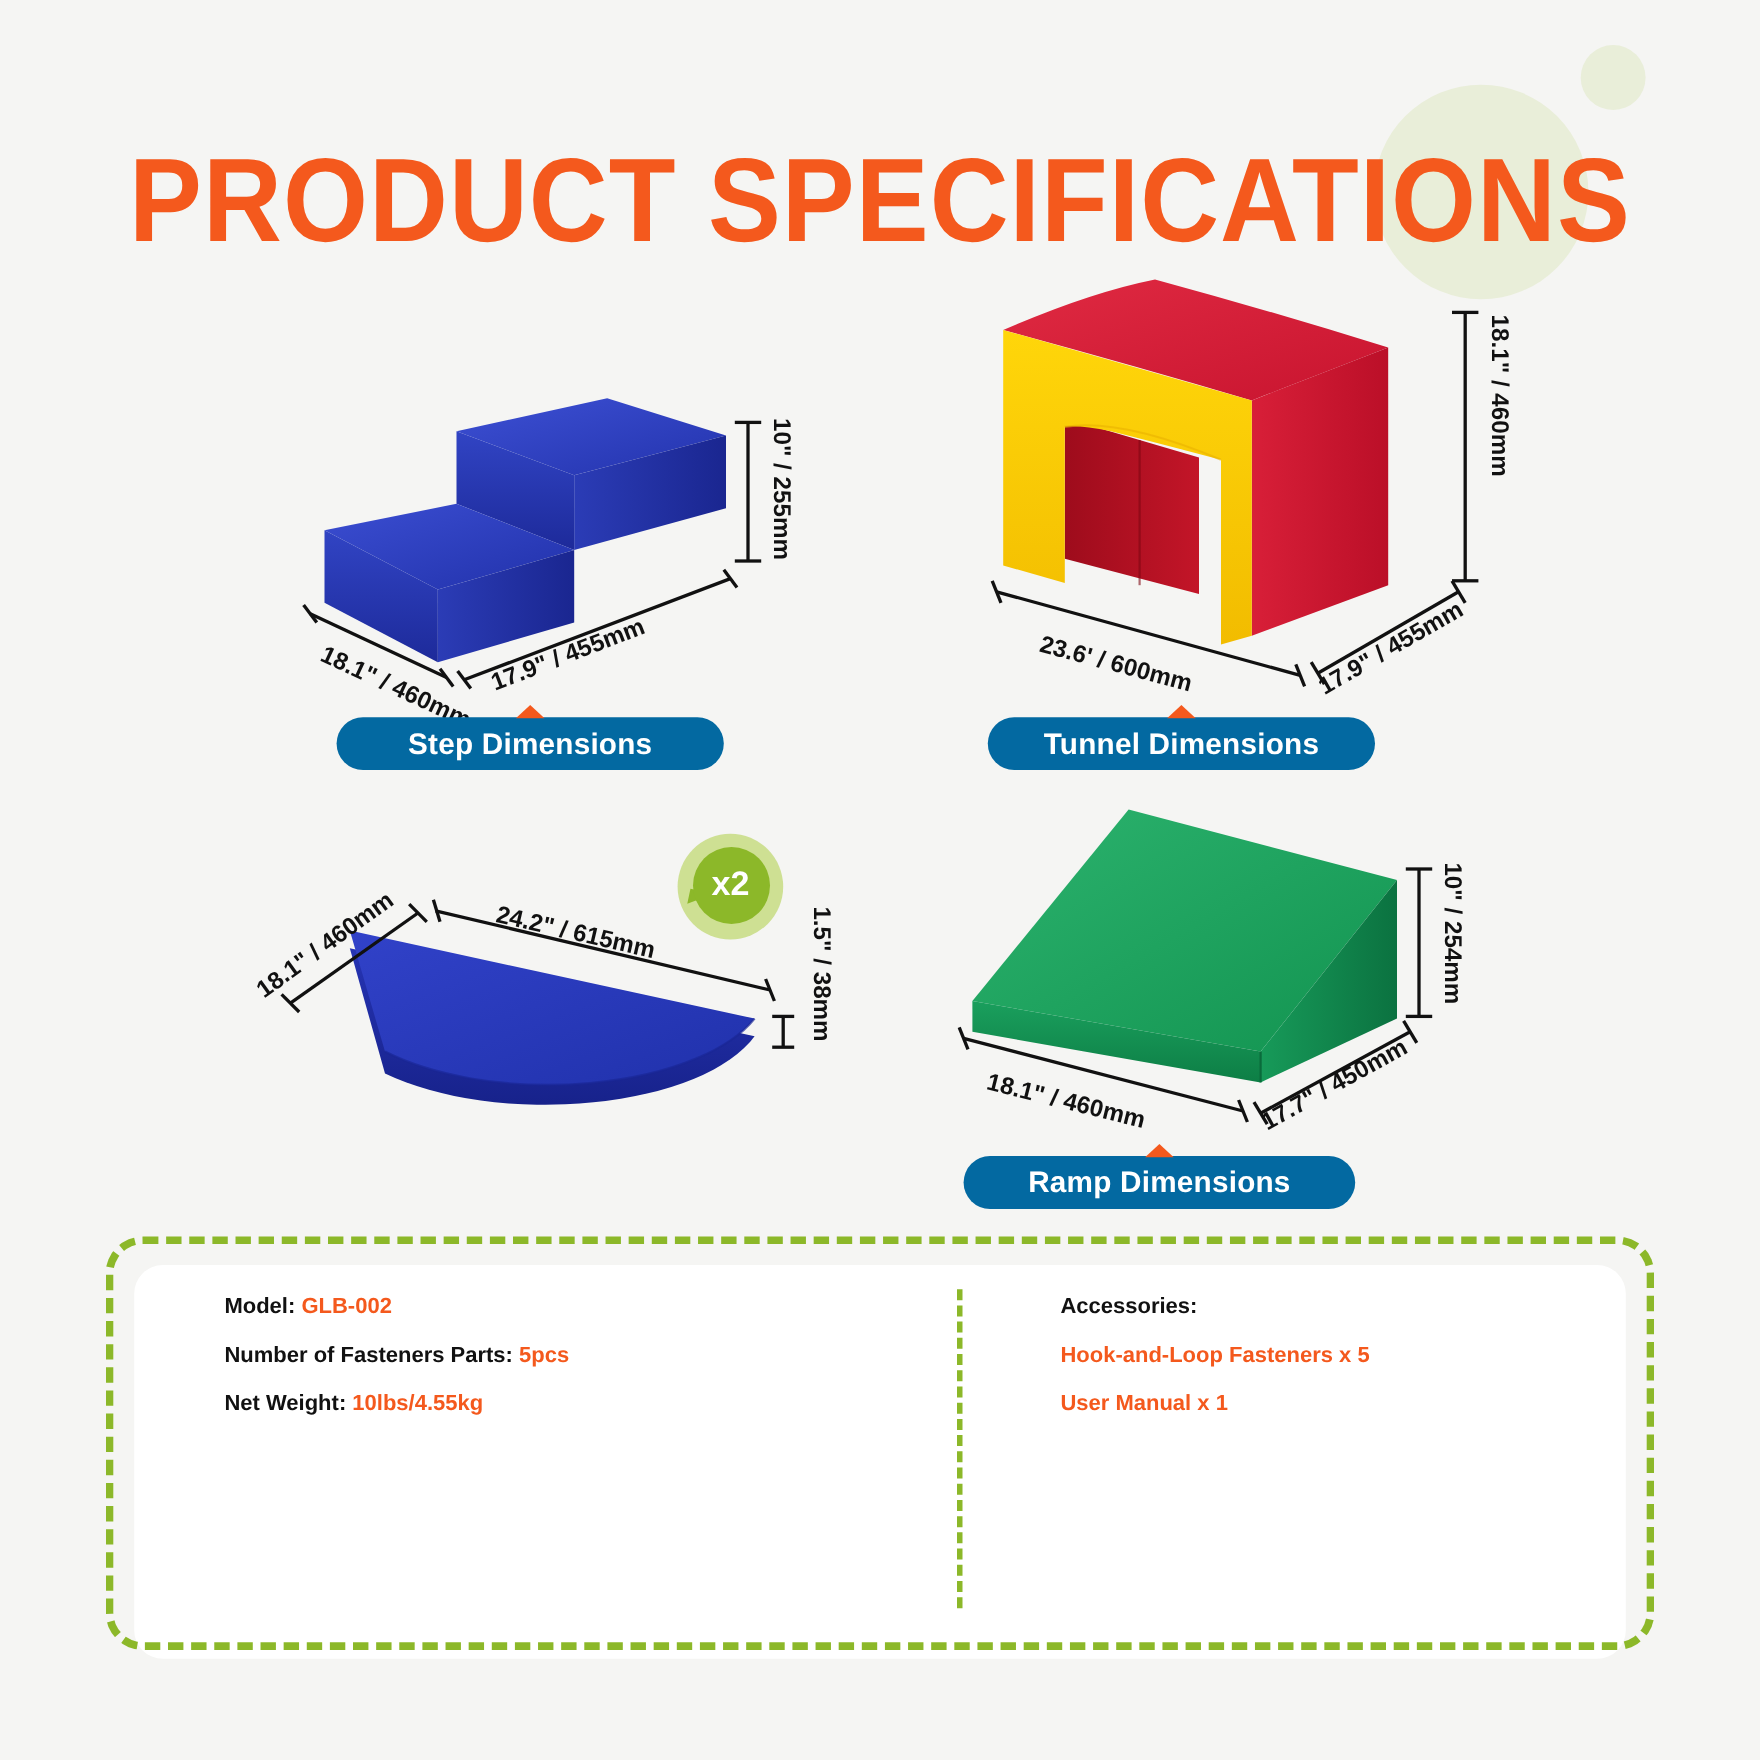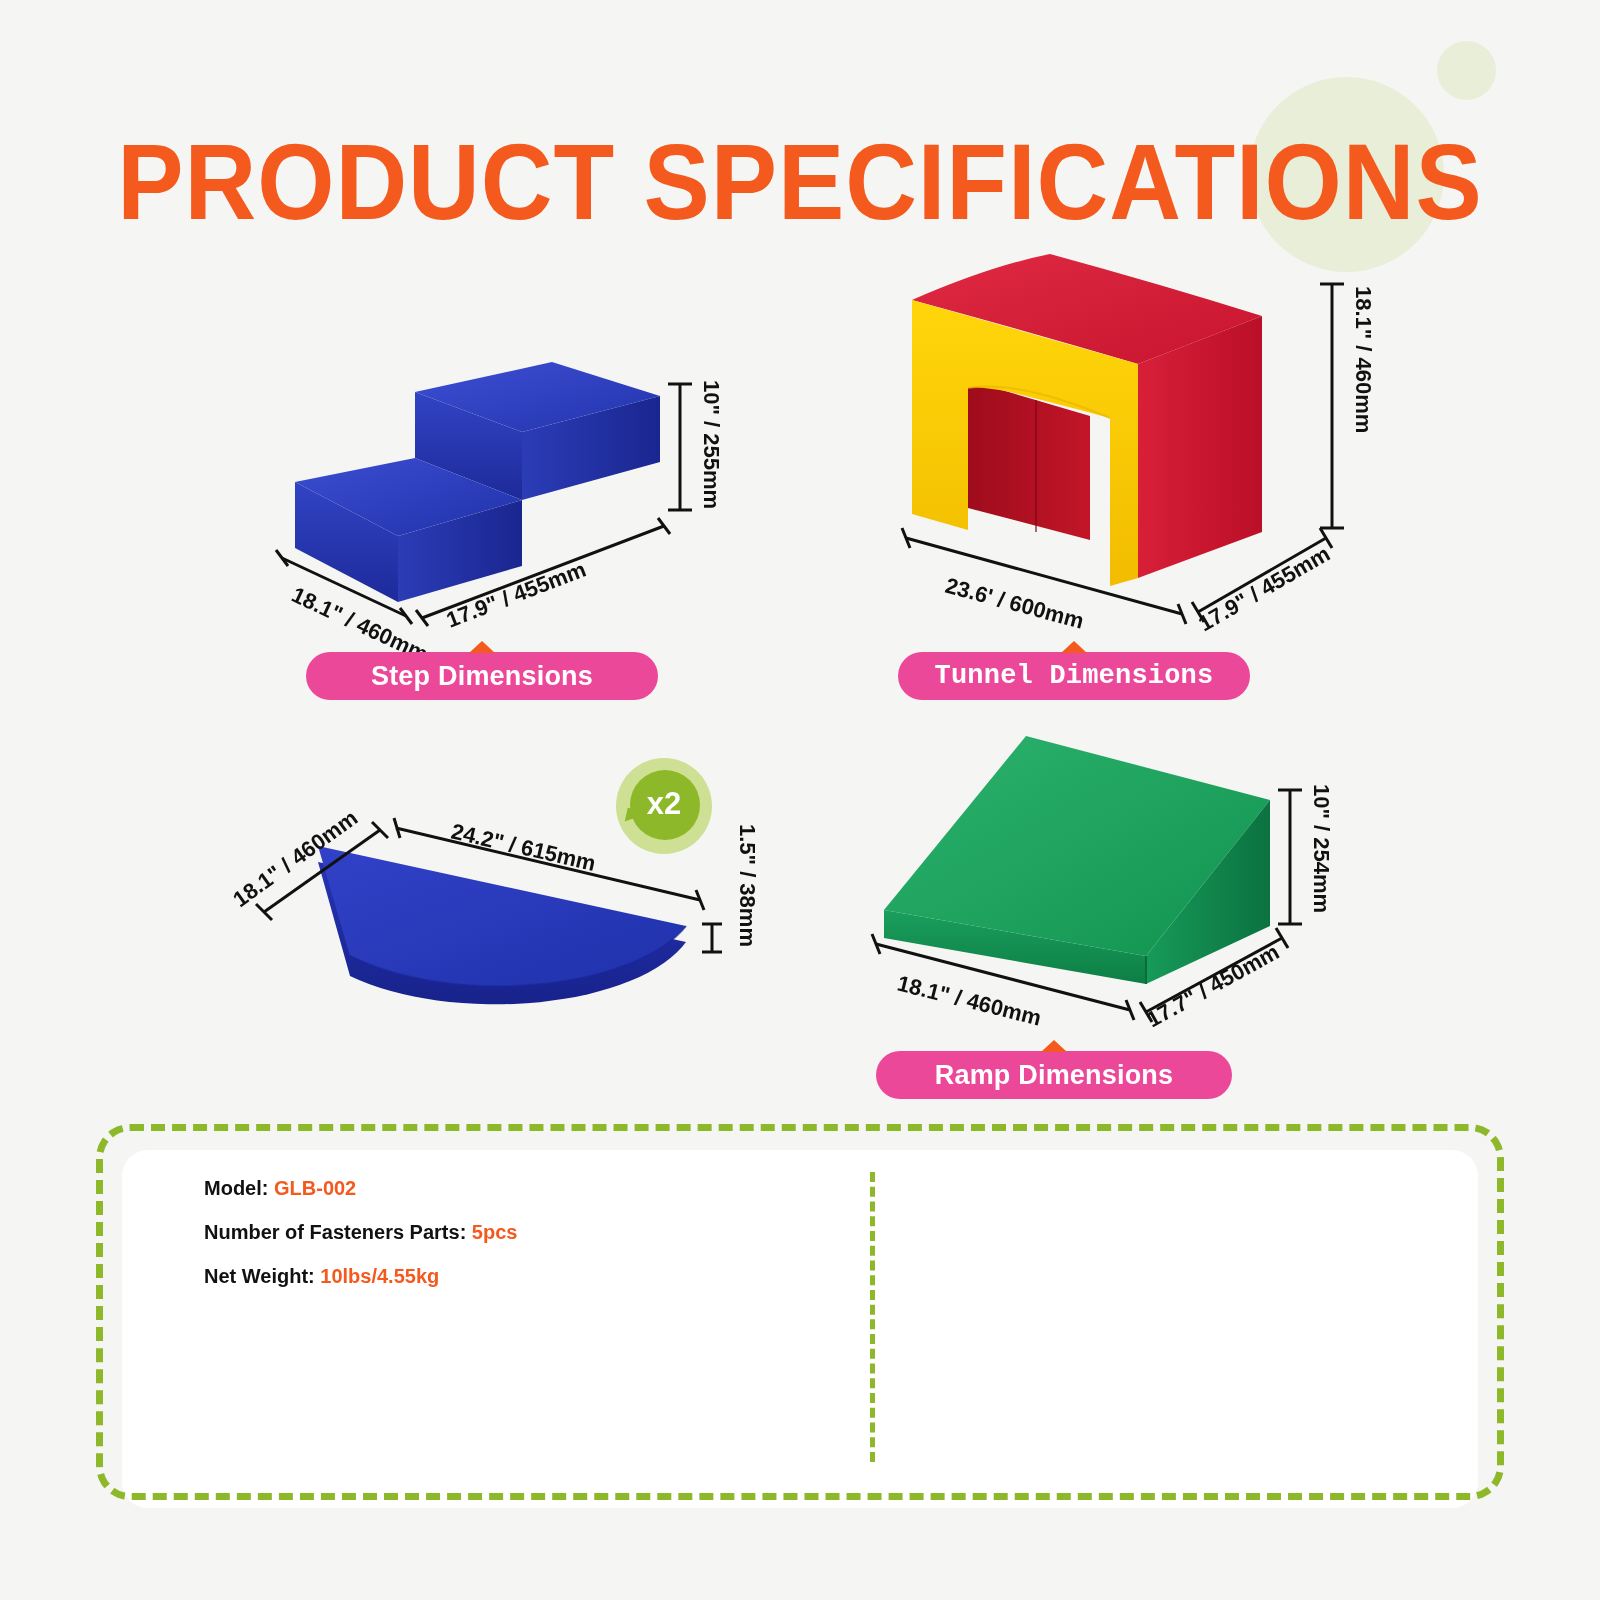--- a/index.html
+++ b/index.html
@@ -40,41 +40,41 @@
     font-weight:bold;
     font-size:22px;
     fill:#111;
     white-space:pre;
   }
 
   
   .pill{
     position:absolute;
     height:48px;
-    background:#ec4899;
+    background:#0369a1;
     border-radius:26px;
     color:#fff;
     font-family:"Liberation Sans Narrow","Liberation Sans",sans-serif;
     font-size:27px;
     font-weight:bold;
     display:flex;align-items:center;justify-content:center;
     letter-spacing:.2px;
     white-space:nowrap;
   }
   .pill::after{
     content:"";
     position:absolute;top:-11px;left:50%;
     margin-left:-13px;
     width:0;height:0;
     border-left:13px solid transparent;
     border-right:13px solid transparent;
     border-bottom:12px solid #f4591d;
   }
   #pill-step{left:306px;top:652px;width:352px;}
-  #pill-tunnel{left:898px;top:652px;width:352px;font-family:Liberation Mono, monospace;}
+  #pill-tunnel{left:898px;top:652px;width:352px;}
   #pill-thinpad{left:296px;top:1030px;width:398px;}
   #pill-ramp{left:876px;top:1030px;width:356px;margin-top:21px;}
 
   
   #badge-x2{position:absolute;left:616px;top:758px;width:96px;height:96px;}
   #badge-x2 .halo{
     position:absolute;left:0;top:0;width:96px;height:96px;
     border-radius:50%;background:#b9d45f;opacity:.65;
   }
   #badge-x2 .bubble{
@@ -373,15 +373,22 @@
       <div class="spec-line">
         <span>Number of Fasteners Parts: </span>
         <span class="val">5pcs</span>
       </div>
       <div class="spec-line">
         <span>Net Weight: </span>
         <span class="val">10lbs/4.55kg</span>
       </div>
     </div>
 
+    <div class="spec-col" id="spec-right">
+      <div class="spec-line">
+        <span>Accessories:</span>
+      </div>
+      <div class="spec-line val-only">Hook-and-Loop Fasteners x 5</div>
+      <div class="spec-line val-only">User Manual x 1</div>
+    </div>
   </div>
 
 </div>
 
 </body></html>

